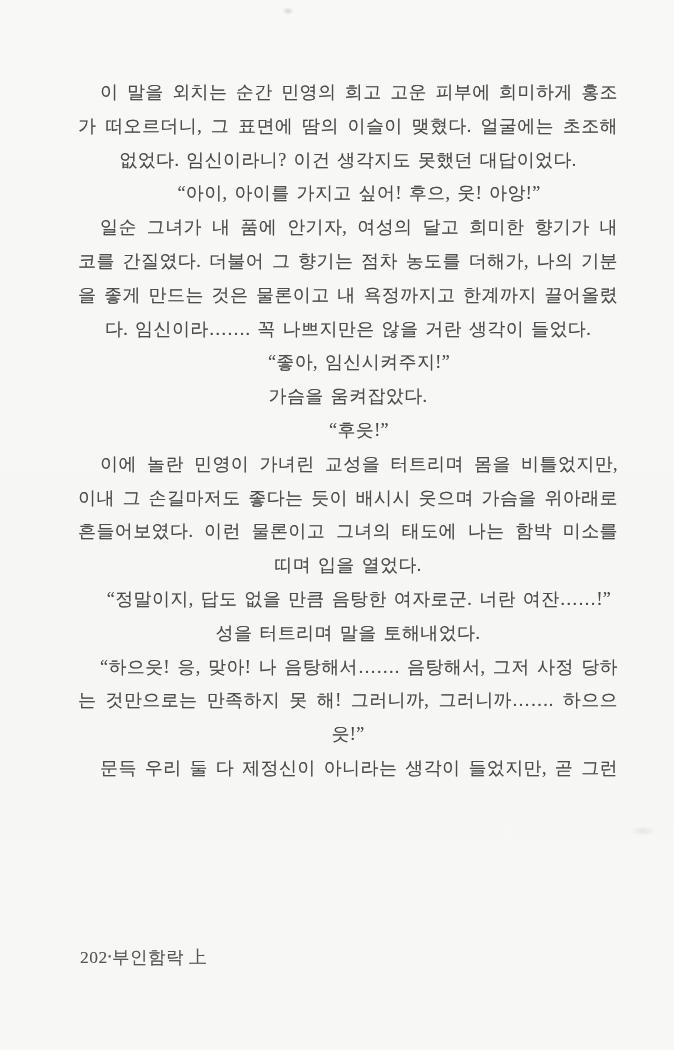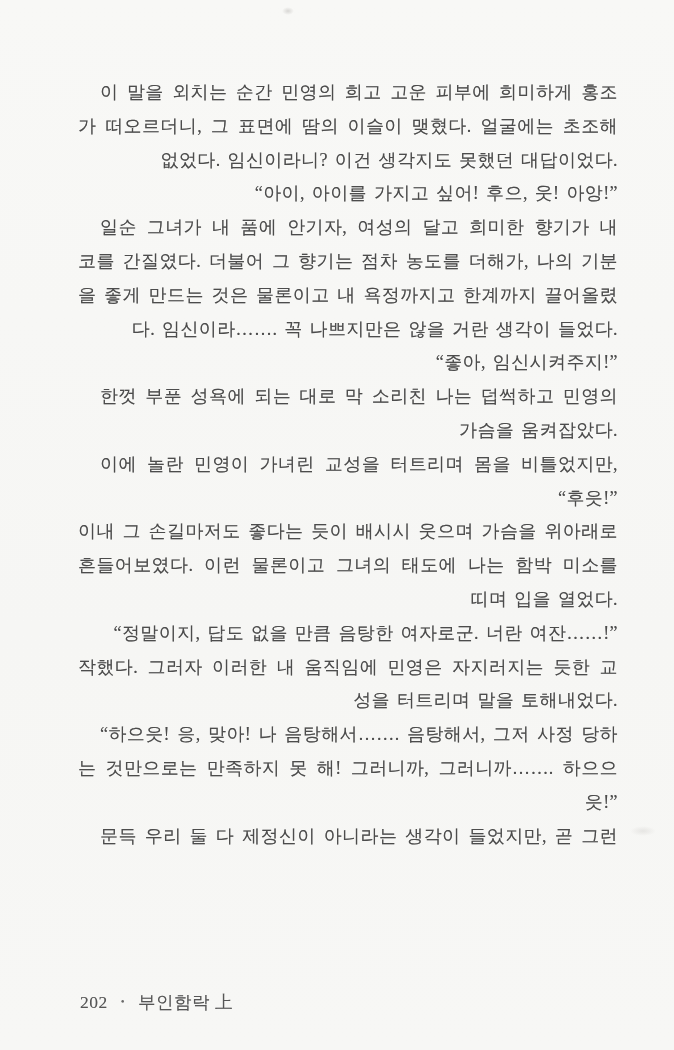--- a/index.html
+++ b/index.html
@@ -35,30 +35,29 @@
   }
   .ln.j {
     white-space: normal;
     text-align: justify;
     text-align-last: justify;
   }
   .ln.i {
     text-indent: 22px;
   }
   .ln.l {
-    text-align: right;
+    text-align: center;
     word-spacing: 2px;
   }
   .footer {
     position: absolute;
     left: 80px;
-    top: 990px;
+    top: 945px;
     display: flex;
     align-items: center;
-    gap: 13px;
     font-size: 17.5px;
     color: #565656;
     letter-spacing: 0.5px;
     text-shadow: 0 0 0.6px rgba(86,86,86,0.4);
   }
   .footer .dot {
     font-size: 11px;
     color: #6a6a6a;
     transform: translateY(-1px);
   }
@@ -91,29 +90,27 @@
   <div class="text-block">
     <div class="ln i j">이 말을 외치는 순간 민영의 희고 고운 피부에 희미하게 홍조</div>
     <div class="ln j">가 떠오르더니, 그 표면에 땀의 이슬이 맺혔다. 얼굴에는 초조해</div>
     <div class="ln l">없었다. 임신이라니? 이건 생각지도 못했던 대답이었다.</div>
     <div class="ln i l">“아이, 아이를 가지고 싶어! 후으, 웃! 아앙!”</div>
     <div class="ln i j">일순 그녀가 내 품에 안기자, 여성의 달고 희미한 향기가 내</div>
     <div class="ln j">코를 간질였다. 더불어 그 향기는 점차 농도를 더해가, 나의 기분</div>
     <div class="ln j">을 좋게 만드는 것은 물론이고 내 욕정까지고 한계까지 끌어올렸</div>
     <div class="ln l">다. 임신이라……. 꼭 나쁘지만은 않을 거란 생각이 들었다.</div>
     <div class="ln i l">“좋아, 임신시켜주지!”</div>
-    <div class="ln i j">한껏 부푼 성욕에 되는 대로 막 소리친 나는 덥썩하고 민영의</div>
     <div class="ln l">가슴을 움켜잡았다.</div>
+    <div class="ln i l">“후읏!”</div>
     <div class="ln i j">이에 놀란 민영이 가녀린 교성을 터트리며 몸을 비틀었지만,</div>
-    <div class="ln i l">“후읏!”</div>
     <div class="ln j">이내 그 손길마저도 좋다는 듯이 배시시 웃으며 가슴을 위아래로</div>
     <div class="ln j">흔들어보였다. 이런 물론이고 그녀의 태도에 나는 함박 미소를</div>
     <div class="ln l">띠며 입을 열었다.</div>
     <div class="ln i l">“정말이지, 답도 없을 만큼 음탕한 여자로군. 너란 여잔……!”</div>
-    <div class="ln j">작했다. 그러자 이러한 내 움직임에 민영은 자지러지는 듯한 교</div>
     <div class="ln l">성을 터트리며 말을 토해내었다.</div>
     <div class="ln i j">“하으읏! 응, 맞아! 나 음탕해서……. 음탕해서, 그저 사정 당하</div>
     <div class="ln j">는 것만으로는 만족하지 못 해! 그러니까, 그러니까……. 하으으</div>
     <div class="ln l">읏!”</div>
     <div class="ln i j">문득 우리 둘 다 제정신이 아니라는 생각이 들었지만, 곧 그런</div>
   </div>
 
   <div class="footer">
     <span>202</span>
     <span class="dot">•</span>

